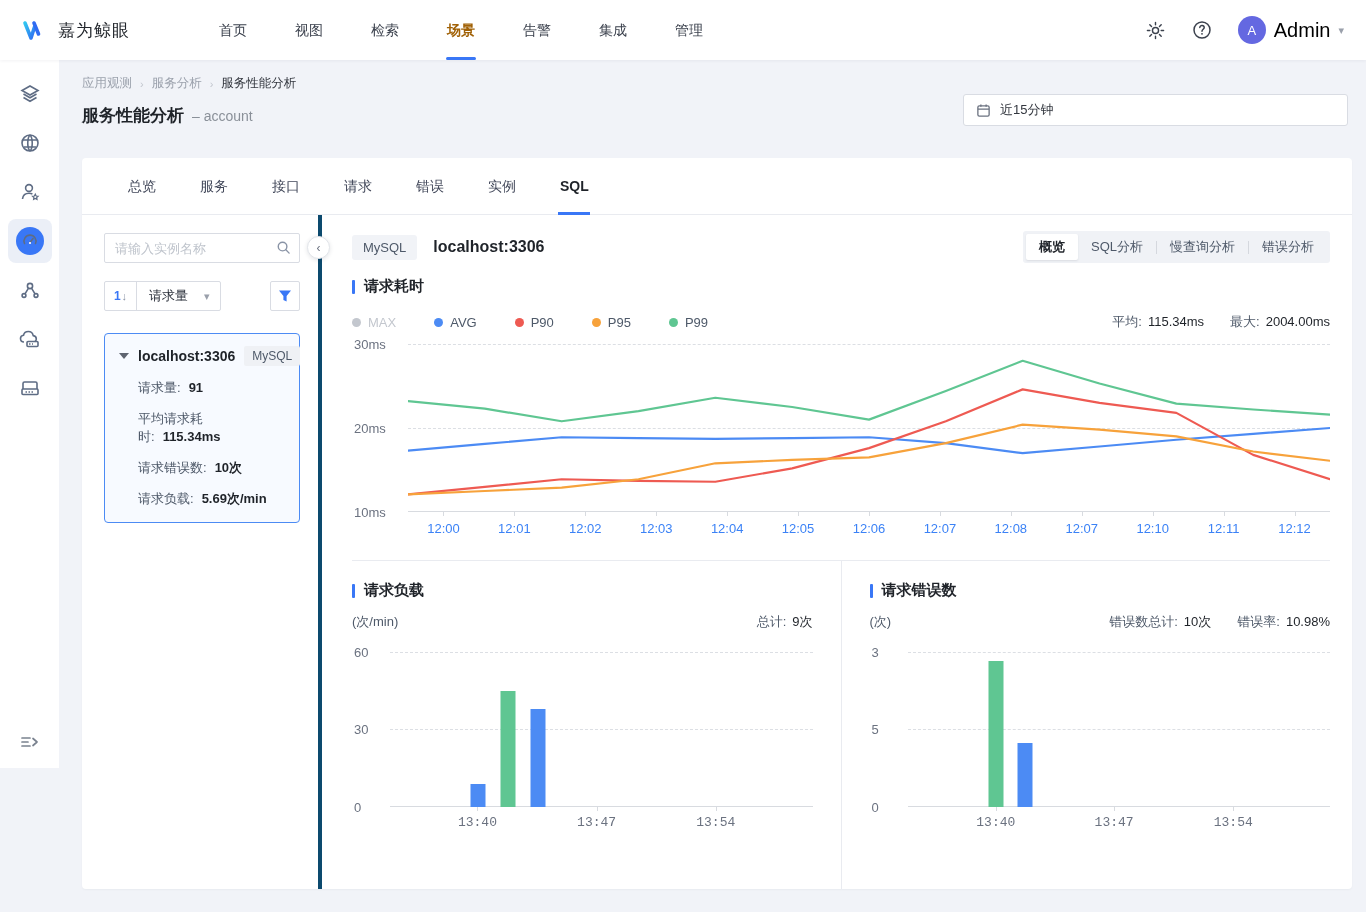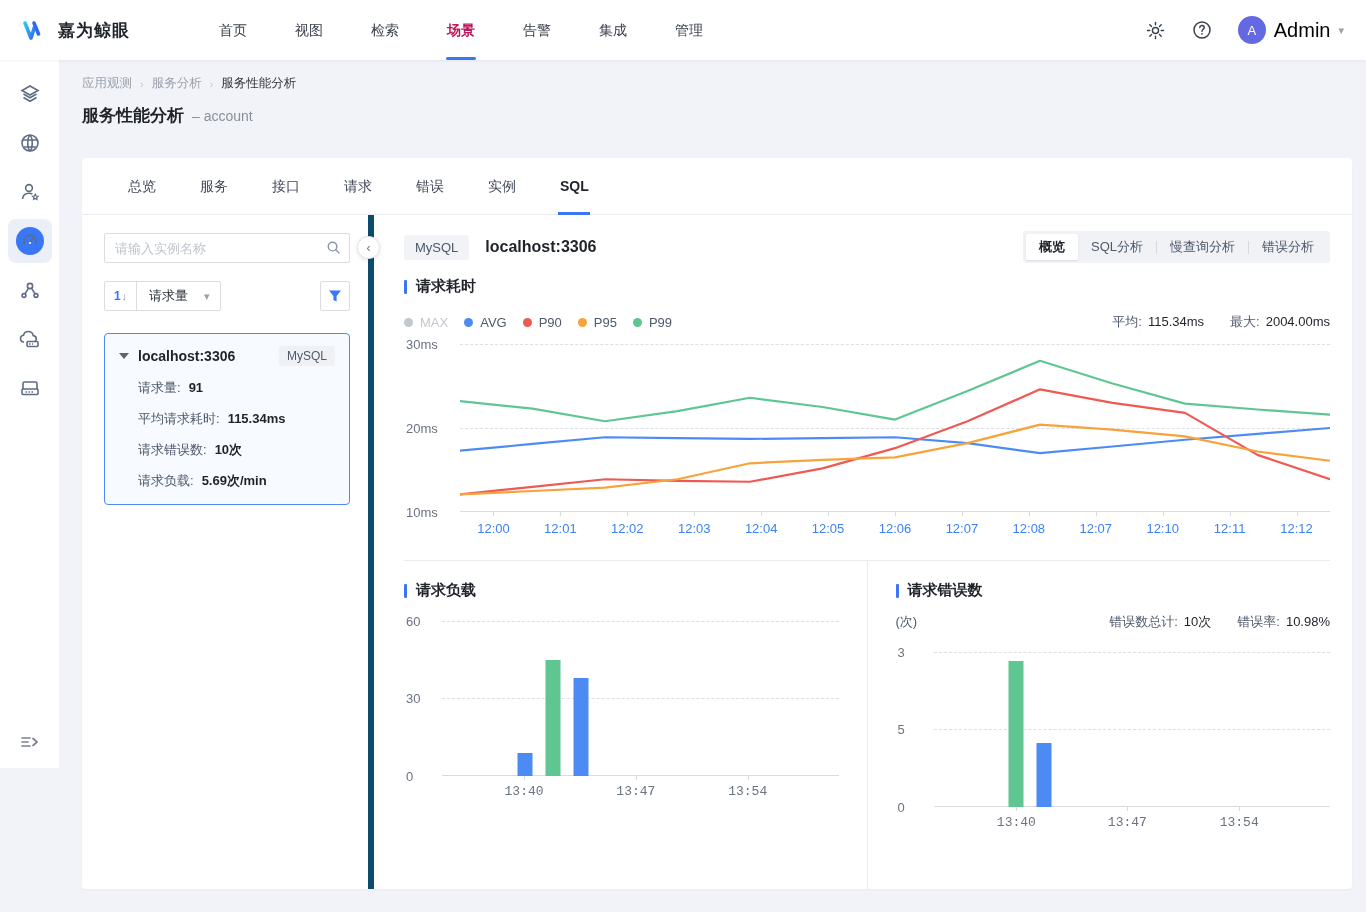--- a/index.html
+++ b/index.html
@@ -4,24 +4,24 @@
 <style>
   * { margin:0; padding:0; box-sizing:border-box; }
   html,body { width:1366px; height:912px; overflow:hidden; }
   body { font-family:"Liberation Sans","DejaVu Sans",sans-serif; background:#F1F3F8; color:#1F2329; position:relative; }
 
   
   .topnav { position:absolute; left:0; top:0; width:100%; height:60px; background:#fff;
             display:flex; align-items:center; padding:0 22px; z-index:20;
             box-shadow:0 1px 3px rgba(30,40,60,.06); }
   .logo { display:flex; align-items:center; gap:9px; width:173px; }
-  .logo-text { font-size:17px; font-weight:bold; color:#21252B; letter-spacing:1px; }
+  .logo-text { font-size:17px; font-weight:normal; color:#21252B; letter-spacing:1px; }
   .nav-items { display:flex; height:60px; }
   .nav-item { position:relative; font-size:14px; color:#3B414D; line-height:60px; padding:0 24px; cursor:pointer; }
-  .nav-item.active { color:#be185d; font-weight:bold; }
+  .nav-item.active { color:#a16207; font-weight:bold; }
   .nav-item.active::after { content:""; position:absolute; left:50%; transform:translateX(-50%);
             bottom:0; width:30px; height:3px; background:#3977F6; border-radius:2px; }
   .topnav-right { margin-left:auto; display:flex; align-items:center; gap:26px; }
   .icon-btn { width:20px; height:20px; display:flex; align-items:center; justify-content:center; cursor:pointer; }
   .user-chip { display:flex; align-items:center; gap:8px; cursor:pointer; }
   .avatar { width:28px; height:28px; border-radius:50%; background:#6468E1; color:#fff;
             font-size:13px; display:flex; align-items:center; justify-content:center; }
   .user-name { font-size:20px; color:#000000; }
   .chev { color:#9AA0AB; font-size:11px; }
 
@@ -55,21 +55,21 @@
           padding:0 24px; flex-shrink:0; }
   .tab { position:relative; font-size:14px; color:#42485
 
 2; height:57px; line-height:57px; padding:0 22px; cursor:pointer; color:#42485A; }
   .tab.active { color:#1F2329; font-weight:bold; }
   .tab.active::after { content:""; position:absolute; left:50%; transform:translateX(-50%); bottom:0;
           width:32px; height:3px; background:#3977F6; }
   .card-body { flex:1; display:flex; min-height:0; }
 
   
-  .inst-panel { width:292px; flex-shrink:0; border-right:6px solid #0c4a6e; position:relative;
+  .inst-panel { width:240px; flex-shrink:0; border-right:4px solid #0c4a6e; position:relative;
                 padding:18px 18px 0 22px; }
   .search-box { position:relative; }
   .search-box input { width:100%; height:30px; border:1px solid #D9DCE3; border-radius:2px;
                 padding:0 32px 0 10px; font-size:13px; color:#33373F; outline:none; font-family:inherit; }
   .search-box input::placeholder { color:#BFC4CC; }
   .search-icon { position:absolute; right:9px; top:7px; }
   .sort-row { margin-top:18px; display:flex; justify-content:space-between; }
   .sort-group { height:30px; border:1px solid #D9DCE3; border-radius:2px; display:flex; align-items:stretch; cursor:pointer; }
   .sort-order { width:32px; display:flex; align-items:center; justify-content:center; border-right:1px solid #D9DCE3; }
   .sort-num { color:#3977F6; font-size:12px; font-weight:bold; }
@@ -100,21 +100,21 @@
   .seg-control { margin-left:auto; background:#F0F2F6; border-radius:3px; padding:3px; display:flex; align-items:center; }
   .seg-item { font-size:13px; color:#4E5969; padding:4px 13px; border-radius:2px; cursor:pointer; white-space:nowrap; }
   .seg-item.active { background:#fff; color:#1F2329; font-weight:bold; box-shadow:0 1px 2px rgba(30,40,60,.10); }
   .seg-sep { width:1px; height:13px; background:#D5D8DE; }
 
   .section-title { display:flex; align-items:center; gap:9px; }
   .title-bar { width:3px; height:14px; background:#3977F6; border-radius:1px; }
   .section-title span { font-size:15px; font-weight:bold; color:#1F2329; }
 
   .legend-row { margin-top:17px; display:flex; align-items:center; }
-  .legend { display:flex; gap:16px; }
+  .legend { display:flex; gap:38px; }
   .legend-item { display:flex; align-items:center; gap:7px; cursor:pointer; }
   .dot { width:9px; height:9px; border-radius:50%; }
   .legend-label { font-size:13px; color:#4E5969; }
   .stats { margin-left:auto; display:flex; gap:26px; font-size:13px; }
   .stat-label { color:#4E5969; }
   .stat-value { color:#1F2329; margin-left:6px; }
 
   .sec-latency { margin-top:14px; }
   .line-chart { margin-top:13px; display:flex; }
   .ylabels { width:56px; position:relative; height:168px; flex-shrink:0; }
@@ -259,20 +259,27 @@
     <span class="crumb">服务分析</span>
     <span class="sep">›</span>
     <span class="crumb current">服务性能分析</span>
   </div>
 
   <div class="page-title-row">
     <span class="page-title">服务性能分析</span>
     <span class="page-subtitle">– account</span>
   </div>
 
+  <div class="time-picker">
+    <svg width="15" height="15" viewBox="0 0 16 16" fill="none" stroke="#6B7280" stroke-width="1.4">
+      <rect x="2" y="3" width="12" height="11" rx="1.5"></rect>
+        <path d="M2 6.5 L14 6.5 M5.2 1.5 L5.2 4 M10.8 1.5 L10.8 4"></path>
+    </svg>
+    <span>近15分钟</span>
+  </div>
 
   <section class="card">
 
     <div class="tabs">
       <div class="tab">总览</div>
       <div class="tab">服务</div>
       <div class="tab">接口</div>
       <div class="tab">请求</div>
       <div class="tab">错误</div>
       <div class="tab">实例</div>
@@ -427,20 +434,26 @@
               <span class="xl">12:12</span>
             </div>
         </div>
 
         <div class="charts-row">
           <div class="chart-half">
             <div class="section-title">
               <span class="title-bar"></span>
               <span>请求负载</span>
             </div>
+            <div class="unit-row">
+              <span class="unit-label">(次/min)</span>
+              <div class="stats">
+                <span><span class="stat-label">总计:</span><span class="stat-value">9次</span></span>
+              </div>
+            </div>
             <div class="bar-chart">
               <div class="bar-ylabels">
                 <span class="y0">60</span>
                 <span class="y1">30</span>
                 <span class="y2">0</span>
               </div>
               <div class="bar-plot" id="load-plot">
                 <div class="gridline" style="top:0"></div>
                 <div class="gridline" style="top:77px"></div>
                 <div class="baseline"></div>

